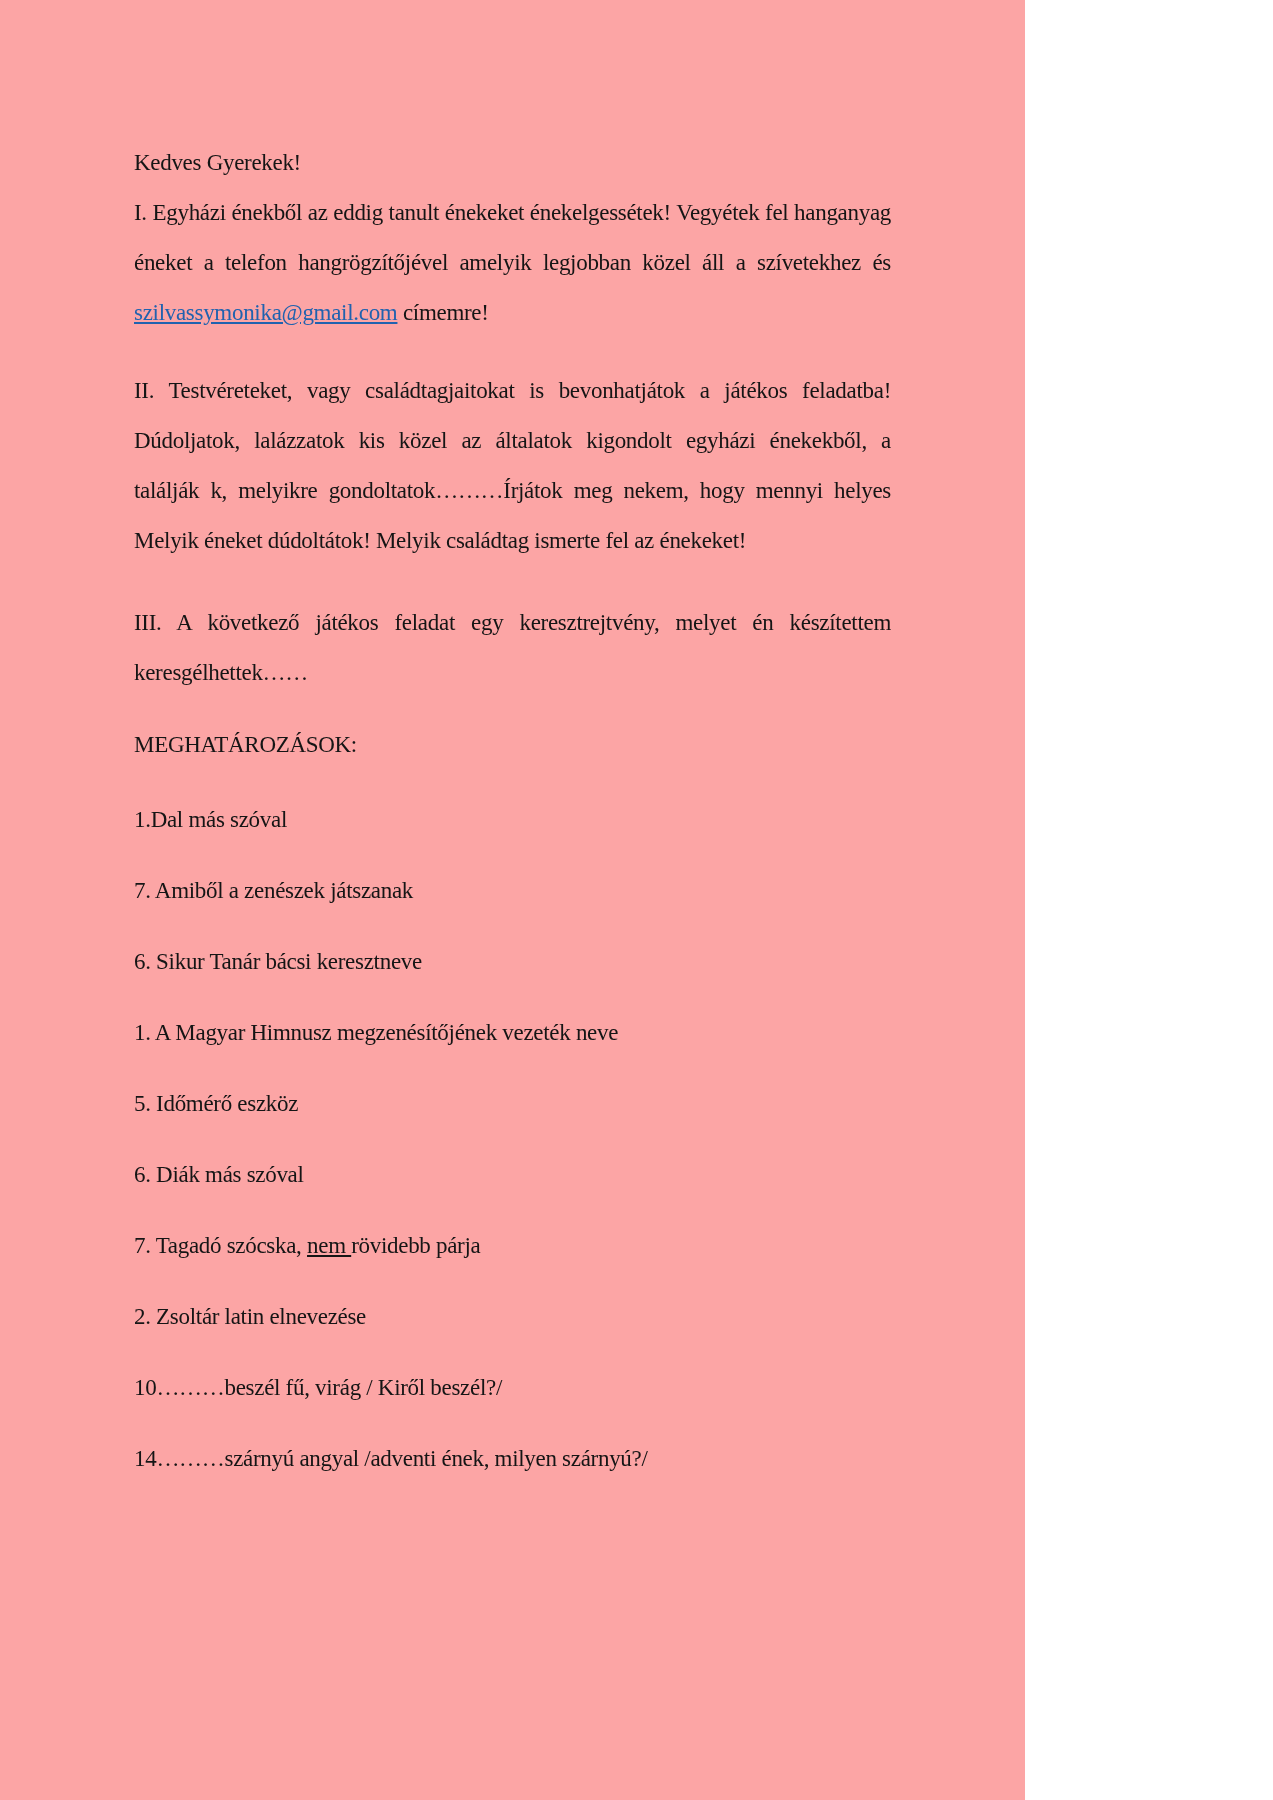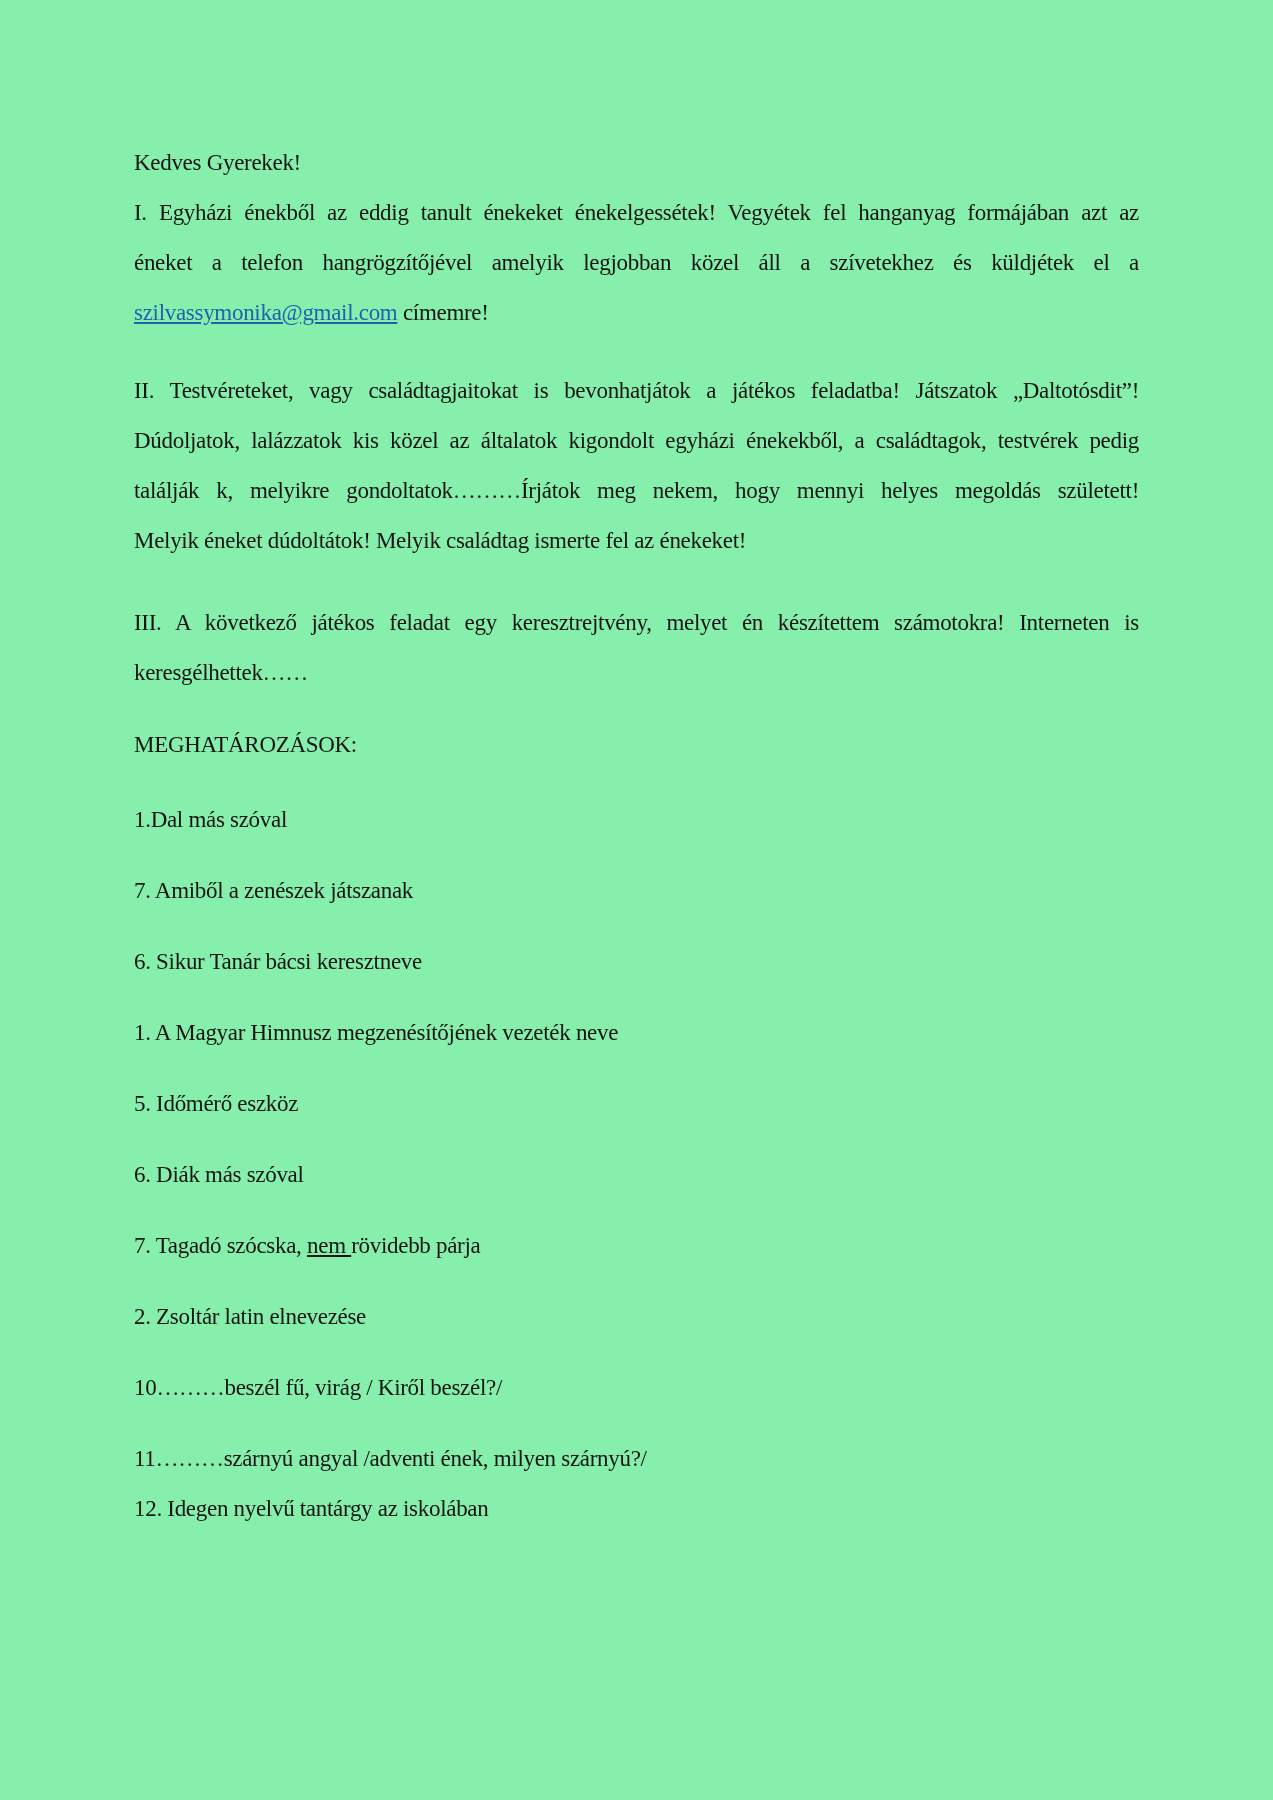--- a/index.html
+++ b/index.html
@@ -11,24 +11,24 @@
     padding: 0;
     background: #ffffff;
   }
   body {
     width: 1273px;
     height: 1800px;
     overflow: hidden;
   }
   .page {
     box-sizing: border-box;
-    width: 1273px;
+    width: 1025px;
     height: 1800px;
     padding: 138px 134px 40px 134px;
-    background: #86efac;
+    background: #fca5a5;
     font-family: "Liberation Serif", "DejaVu Serif", serif;
     font-size: 23px;
     letter-spacing: -0.3px;
     color: var(--text-color, #151515);
   }
   .line {
     height: 50px;
     line-height: 50px;
     overflow: hidden;
     white-space: pre-wrap;
@@ -80,17 +80,16 @@
   <div class="defs-list">
     <div class="line def-item">1.Dal más szóval</div>
     <div class="line def-item">7. Amiből a zenészek játszanak</div>
     <div class="line def-item">6. Sikur Tanár bácsi keresztneve</div>
     <div class="line def-item">1. A Magyar Himnusz megzenésítőjének vezeték neve</div>
     <div class="line def-item">5. Időmérő eszköz</div>
     <div class="line def-item">6. Diák más szóval</div>
     <div class="line def-item"><span>7. Tagadó szócska, </span><span class="u">nem </span><span>rövidebb párja</span></div>
     <div class="line def-item">2. Zsoltár latin elnevezése</div>
     <div class="line def-item">10………beszél fű, virág / Kiről beszél?/</div>
-    <div class="line def-item no-gap">11………szárnyú angyal /adventi ének, milyen szárnyú?/</div>
-    <div class="line def-item">12. Idegen nyelvű tantárgy az iskolában</div>
+    <div class="line def-item no-gap">14………szárnyú angyal /adventi ének, milyen szárnyú?/</div>
   </div>
 
 </div>
 
 </body></html>

